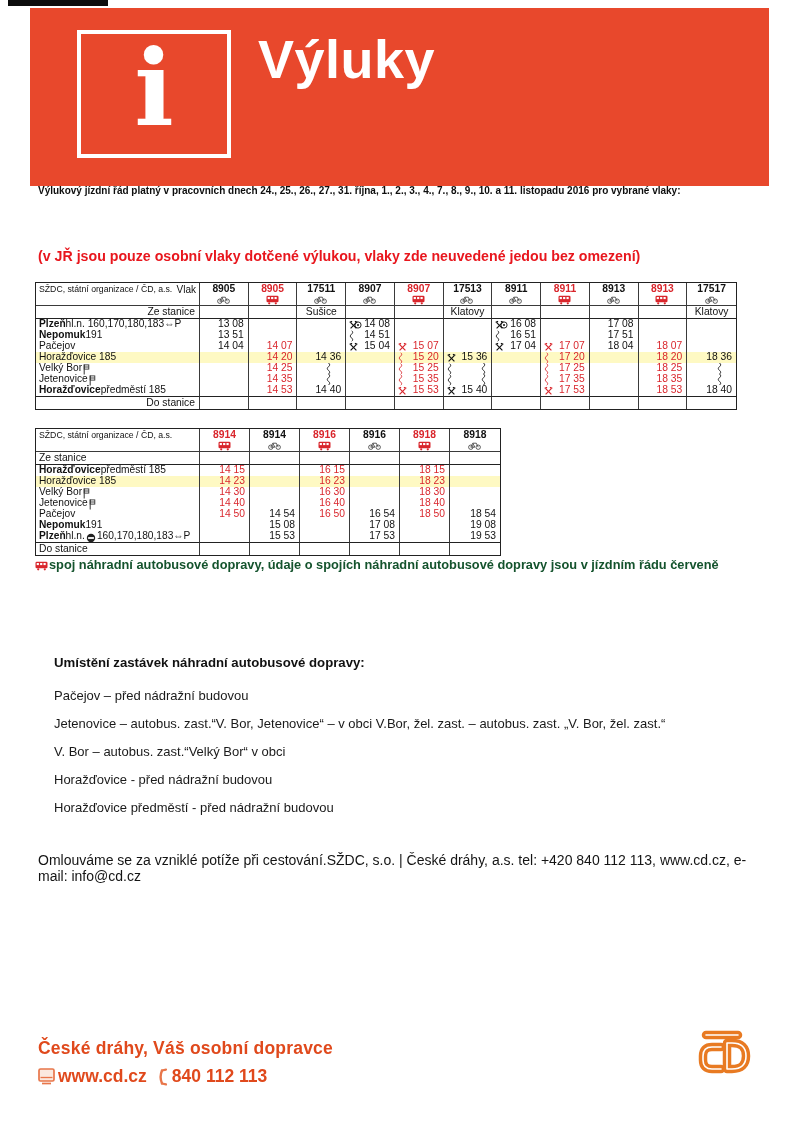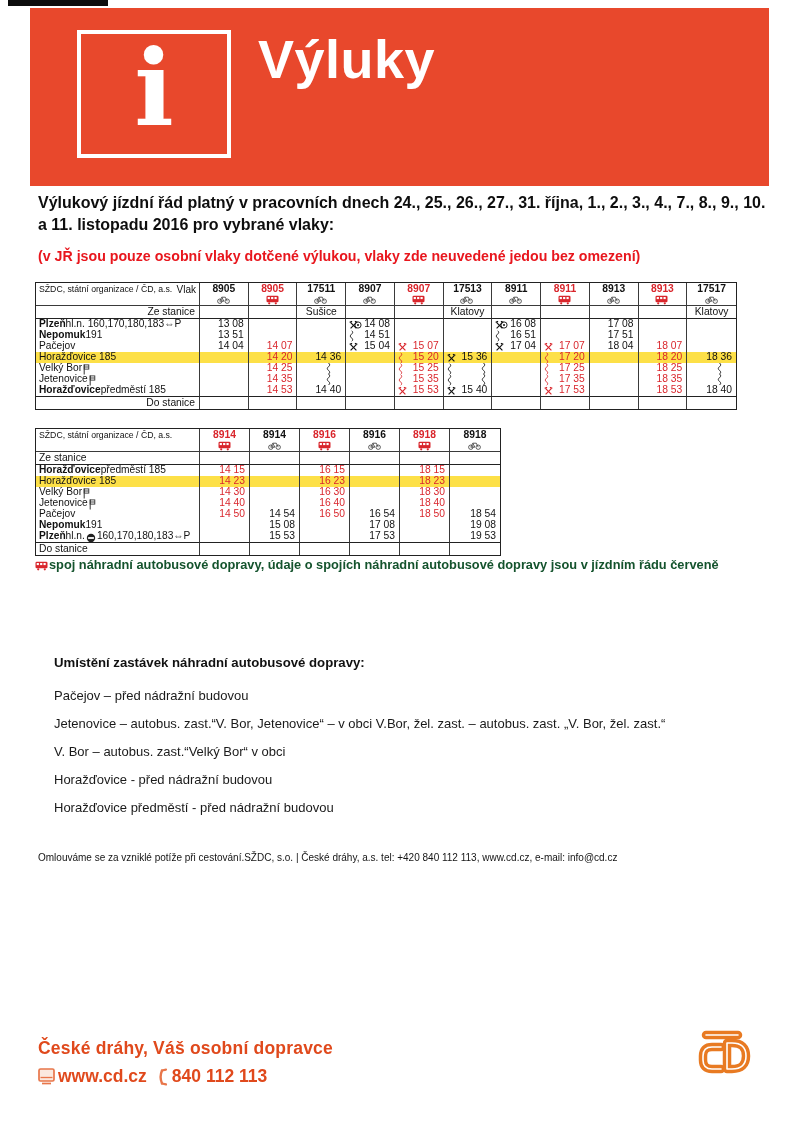--- a/index.html
+++ b/index.html
@@ -11,31 +11,31 @@
   .abs{position:absolute;}
   
   .scan-strip{left:8px;top:0;width:100px;height:6px;background:#0d0d0d;}
   
   .banner{left:30px;top:8px;width:739px;height:178px;background:#e8482c;}
   .infobox{position:absolute;left:47px;top:22px;width:146px;height:120px;border:4px solid #fff;
     display:flex;align-items:center;justify-content:center;}
   .info-i{font-family:"DejaVu Serif",serif;font-weight:bold;color:#fff;font-size:104px;line-height:1;margin-top:-10px;}
   .banner-title{position:absolute;left:228px;top:20px;color:#fff;font-size:54px;font-weight:bold;letter-spacing:0.5px;}
   
-  .intro{left:38px;top:192px;width:730px;font-size:16px;font-weight:bold;line-height:1.38;color:#0e0e0e;}
+  .intro{left:38px;top:184px;width:730px;font-size:10px;font-weight:bold;line-height:1.38;color:#0e0e0e;}
   .rednote{left:38px;top:248px;width:730px;font-size:14.2px;font-weight:bold;color:#e8161d;}
   
   .tt{position:absolute;display:grid;border:1.5px solid #222;background:#fff;font-size:10.3px;color:#111;}
   .tt .c{border-right:1px solid #3a3a3a;position:relative;display:flex;align-items:center;
     justify-content:flex-end;padding:0 4px 0 0;white-space:nowrap;line-height:1;min-width:0;}
   .tt .c.last{border-right:none;}
   .tt .c.bb{border-bottom:1px solid #3a3a3a;}
   .tt .c.bb2{border-bottom:1.3px solid #222;}
   .tt .c.bt2{border-top:1.3px solid #222;}
-  .tt .c.hl{background:#fde047;}
+  .tt .c.hl{background:#fef9c3;}
   .tt .c.red{color:#d9262c;}
   .tt .hdrcell{flex-direction:column;justify-content:center;align-items:center;padding:0;gap:1px;}
   .tt .hdrcell .no{font-size:10.3px;line-height:10px;font-weight:bold;}
   .tt .opcell{justify-content:space-between;align-items:flex-start;padding:2px 3px 0 3px;}
   .tt .opname{font-size:8.7px;line-height:9px;}
   .tt .vlak{font-size:10px;line-height:10px;}
   .tt .stn{justify-content:flex-start;padding:0 1px 0 3px;font-size:10.2px;}
   .tt .stn b{font-weight:bold;}
   .tt .zelabel-r,.tt .dolabel-r{justify-content:flex-end;padding-right:4px;}
   .tt .zelabel-l,.tt .dolabel-l{justify-content:flex-start;padding-left:3px;}
@@ -46,21 +46,21 @@
   .tt .ri{display:inline-flex;margin-right:1px;}
   .seg-ic{display:inline-flex;margin:0 1px;position:relative;top:1px;}
   
   .legend{left:35px;top:557px;width:740px;font-size:12.8px;color:#14532d;display:flex;align-items:center;font-weight:bold;}
   .legend .bus-ic{display:inline-flex;margin-right:1px;position:relative;top:1px;}
   
   .stops{left:54px;top:655px;width:730px;}
   .stops h3{margin:0 0 19px 0;font-size:13.2px;font-weight:bold;}
   .stops .item{font-size:13px;margin:0 0 15px 0;line-height:13px;color:#1a1a1a;}
   
-  .smallprint{left:38px;top:852px;width:730px;font-size:10px;color:#141414;}
+  .smallprint{left:38px;top:852px;width:730px;font-size:14px;color:#141414;}
   
   .footer{left:38px;top:1038px;color:#e0491c;}
   .footer .tagline{font-size:17.5px;font-weight:bold;letter-spacing:0.2px;}
   .footer .line2{margin-top:7px;font-size:17.5px;font-weight:bold;display:flex;align-items:center;gap:0;}
   .footer .gap{width:10px;}
   .cdlogo{left:688px;top:1026px;width:74px;height:58px;}
 </style>
 </head>
 <body>
 

